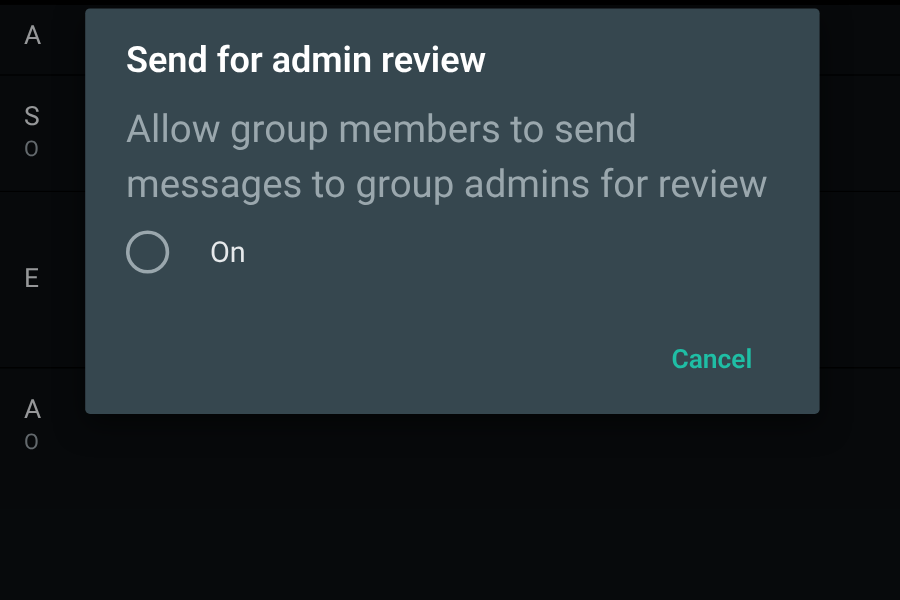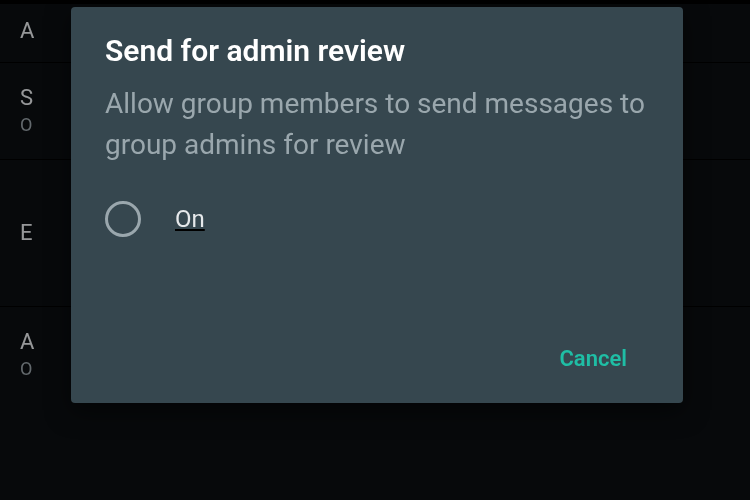--- a/index.html
+++ b/index.html
@@ -43,45 +43,44 @@
     .overlay {
       position: absolute;
       inset: 0;
       background: rgba(0,0,0,0.35);
     }
     .dialog {
       position: absolute;
       left: 71px;
       top: 7px;
       width: 612px;
-      height: 396px;
+      height: 338px;
       background: #36474f;
       border-radius: 4px;
       box-shadow: 0 8px 24px rgba(0,0,0,0.5);
       padding: 26px 32px 18px 34px;
       display: flex;
       flex-direction: column;
     }
     .dialog-title {
       color: #fff;
       font-size: 30px;
       font-weight: 600;
       margin-bottom: 16px;
     }
     .dialog-desc {
       color: #9aa7ad;
-      font-size: 28px;
+      font-size: 32px;
       line-height: 1.45;
-      margin-bottom: 36px;
+      margin-bottom: 15px;
     }
     .options {
       display: flex;
       flex-direction: column;
       gap: 40px;
-      text-decoration: underline;
     }
     .option-row {
       display: flex;
       align-items: center;
       gap: 34px;
       cursor: pointer;
     }
     .radio {
       width: 36px;
       height: 36px;

